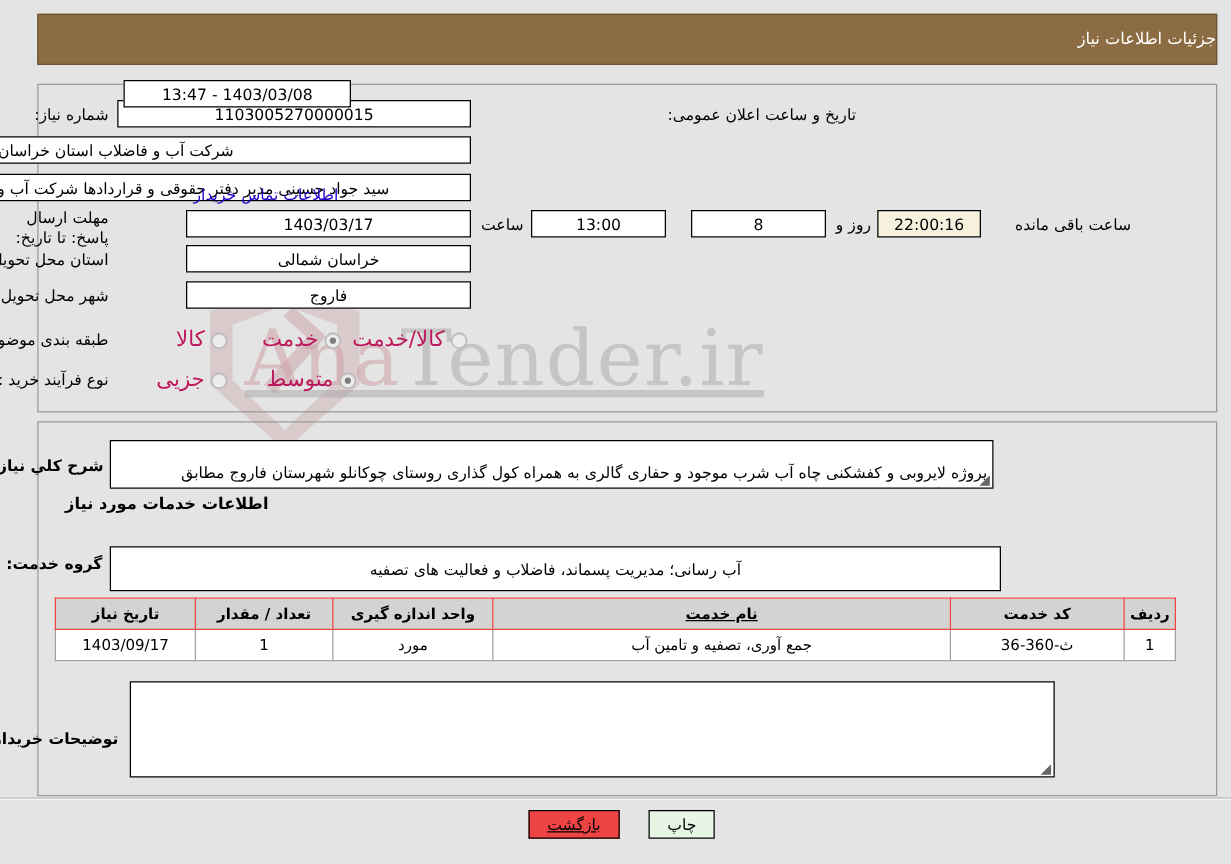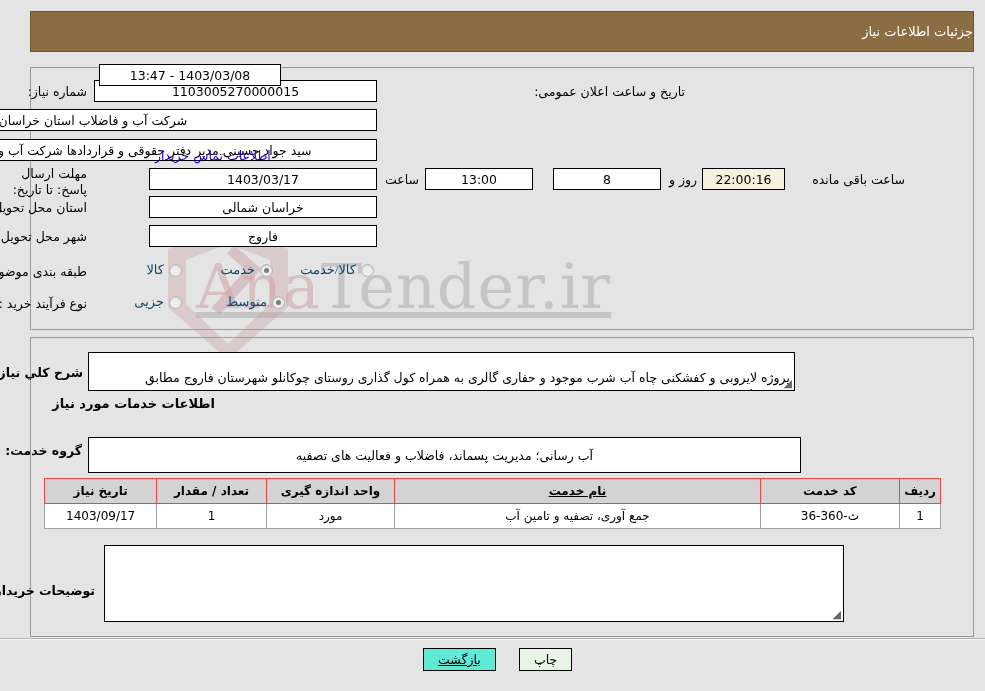--- a/index.html
+++ b/index.html
@@ -153,21 +153,21 @@
     flex: none;
   }
   .radio.on::after {
     content: "";
     position: absolute;
     left: 3px; top: 3px;
     width: 5px; height: 5px;
     border-radius: 50%;
     background: #7d7d7d;
   }
-  .radio-lbl { font-size: 13px; color: #0c4a6e; white-space: nowrap; font-family: Liberation Serif, serif; }
+  .radio-lbl { font-size: 17px; color: #be185d; white-space: nowrap; }
 
   
   .chk-wrap { position: absolute; display: flex; align-items: center; gap: 6px; }
   .chk {
     width: 13px; height: 13px;
     background: #ededed;
     border: 1px solid #b3b3b3;
     position: relative; flex: none;
   }
   .chk.on::after {
@@ -217,21 +217,21 @@
     position: absolute;
     font-size: 12.5px;
     border: 1px solid #000;
     padding: 3px 14px;
     cursor: pointer;
     color: #000;
     font-family: inherit;
     line-height: 15px;
   }
   .btn-print  { background: #e6f5e4; }
-  .btn-back   { background: #5eead4; text-decoration: underline; }
+  .btn-back   { background: #ef4444; text-decoration: underline; }
 </style>
 </head>
 <body>
 
 <div class="watermark">
   <div class="wm-shield"></div>
   <div class="wm-shield-inner"></div>
   <div class="wm-check"></div>
   <div class="wm-text">
     <span class="pink">Ana</span><span>Tender.ir</span>

